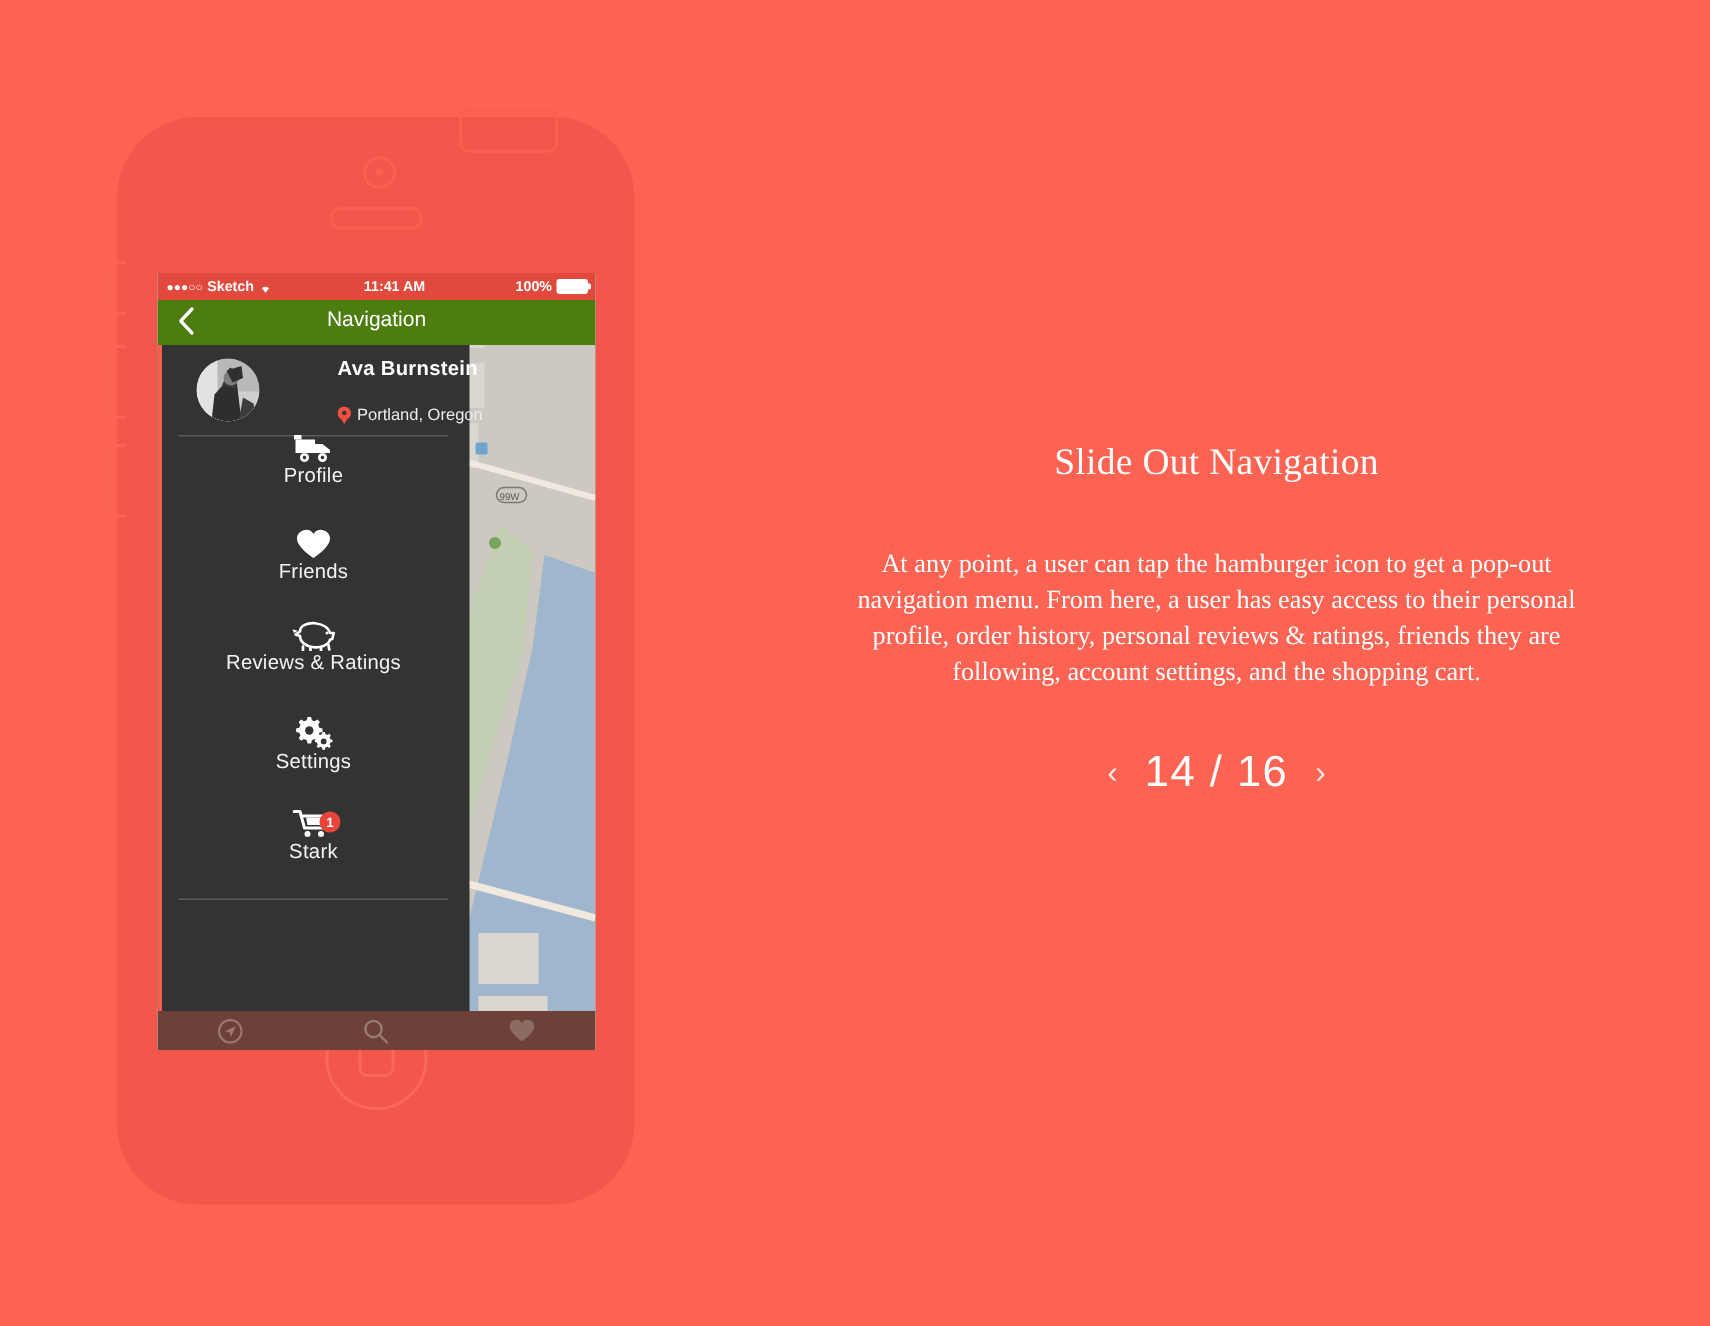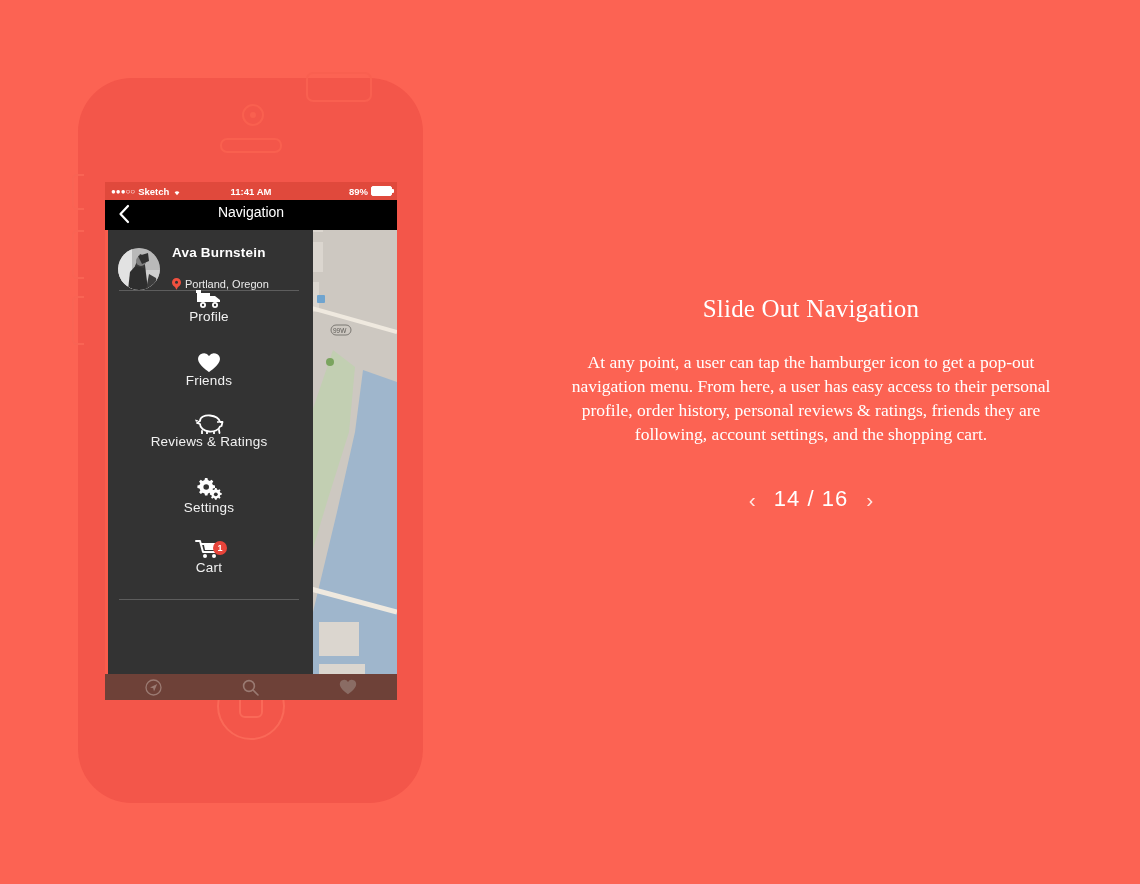--- a/index.html
+++ b/index.html
@@ -108,39 +108,39 @@
     position: absolute; left: 0; top: 0;
     width: 292px; height: 18px;
     background: #e0493c;
     color: #fff;
     font-size: 9.5px;
     display: flex; align-items: center;
     z-index: 6;
   }
   .sb-left { position: absolute; left: 6px; display: flex; align-items: center; gap: 3px; font-weight: bold;}
   .sb-dots { letter-spacing: 0px; font-size: 8px; }
-  .sb-center { position: absolute; left: 0; width: 292px; text-align: center; font-weight: bold; font-size: 9.5px;}
+  .sb-center { position: absolute; left: 12px; width: 292px; text-align: center; font-weight: bold; font-size: 9.5px;}
   .sb-right { position: absolute; right: 5px; display: flex; align-items: center; gap: 3px; font-weight: bold;}
   .battery {
     width: 19px; height: 8px;
     border: 1px solid #fff;
     border-radius: 2px;
     position: relative;
     background: #fff;
   }
   .battery:after {
     content:""; position:absolute; right:-3px; top:2px;
     width:2px; height:4px; background:#fff; border-radius:0 1px 1px 0;
   }
 
   
   .nav-bar {
     position: absolute; left: 0; top: 18px;
     width: 292px; height: 30px;
-    background: #000000;
+    background: #4d7c0f;
     z-index: 6;
   }
   .nav-title {
     position: absolute; left: 0; width: 292px;
     text-align: center; top: 4px;
     color: #fff; font-size: 14px;
   }
   .nav-back {
     position: absolute; left: 12px; top: 4px;
     width: 14px; height: 20px;
@@ -154,23 +154,23 @@
     background: #333333;
     z-index: 5;
   }
   .drawer-accent {
     position: absolute; left: 0; top: 0;
     width: 3px; height: 100%;
     background: #fb5c4c;
   }
 
   .profile-row {
-    position: absolute; left: 0; top: 0;
+    position: absolute; left: 13px; top: 0;
     width: 208px; height: 60px;
-    display: flex; align-items: flex-end;
+    display: flex; align-items: center; gap: 40px;
   }
   .avatar {
     width: 42px; height: 42px;
     border-radius: 50%;
     margin-left: 13px;
     overflow: hidden;
     position: relative;
     background: #8d8d8d;
     flex: none;
   }
@@ -251,37 +251,37 @@
     font-family: "Liberation Serif", serif;
     font-weight: normal;
     font-size: 25px;
     letter-spacing: .2px;
   }
   .info-body {
     color: #ffffff;
     font-family: "Liberation Serif", serif;
     font-size: 17.5px;
     line-height: 24px;
-    margin-top: 27px;
+    margin-top: 40px;
     padding: 0 12px;
   }
   .pager {
     margin-top: 40px;
     display: flex; align-items: center; justify-content: center;
     gap: 14px;
     color: #fff;
   }
   .pager-arrow {
     font-size: 21px;
     line-height: 1;
     color: #ffe9e5;
     padding: 2px 4px;
   }
   .pager-count {
-    font-size: 22px;
+    font-size: 29px;
     letter-spacing: 1px;
   }
 </style>
 </head>
 <body>
 
 <div id="phone-mockup">
 
   <div class="phone-body"></div>
   <div class="phone-topnub"></div>
@@ -381,21 +381,21 @@
     <div class="status-bar">
       <span class="sb-center">11:41 AM</span>
       <span class="sb-left">
         <span class="sb-dots">●●●○○</span>
         <span>Sketch</span>
         <svg width="10" height="9" viewBox="0 0 10 9">
           <path d="M5 8.2 L2.6 5.2 A3.8 3.8 0 0 1 7.4 5.2 Z" fill="#fff"></path>
         </svg>
       </span>
       <span class="sb-right">
-        <span>89%</span>
+        <span>100%</span>
         <span class="battery"></span>
       </span>
     </div>
 
     <div class="nav-bar">
       <svg class="nav-back" viewBox="0 0 14 20">
         <path d="M11 2 L3.5 10 L11 18" fill="none" stroke="#fff" stroke-width="2.2" stroke-linecap="round" stroke-linejoin="round"></path>
       </svg>
       <div class="nav-title">Navigation</div>
     </div>
@@ -496,21 +496,21 @@
         <div class="menu-item">
           <div class="mi-icon">
             <svg width="28" height="22" viewBox="0 0 28 22">
               <path d="M1 3 L5 3 L8 14 L21 14 L24 6 L6.5 6" fill="none" stroke="#fff" stroke-width="2" stroke-linecap="round" stroke-linejoin="round"></path>
               <path d="M9 7 L22.5 7 L21 12 L10 12 Z" fill="#fff"></path>
               <circle cx="10" cy="18" r="2" fill="#fff"></circle>
               <circle cx="19" cy="18" r="2" fill="#fff"></circle>
             </svg>
             <span class="cart-badge">1</span>
           </div>
-          <div class="mi-label">Cart</div>
+          <div class="mi-label">Stark</div>
         </div>
 
       </div>
 
       <div class="divider d-bottom"></div>
     </div>
 
     <div class="tab-bar">
       <div class="tab-btn">
         <svg width="17" height="17" viewBox="0 0 17 17">

